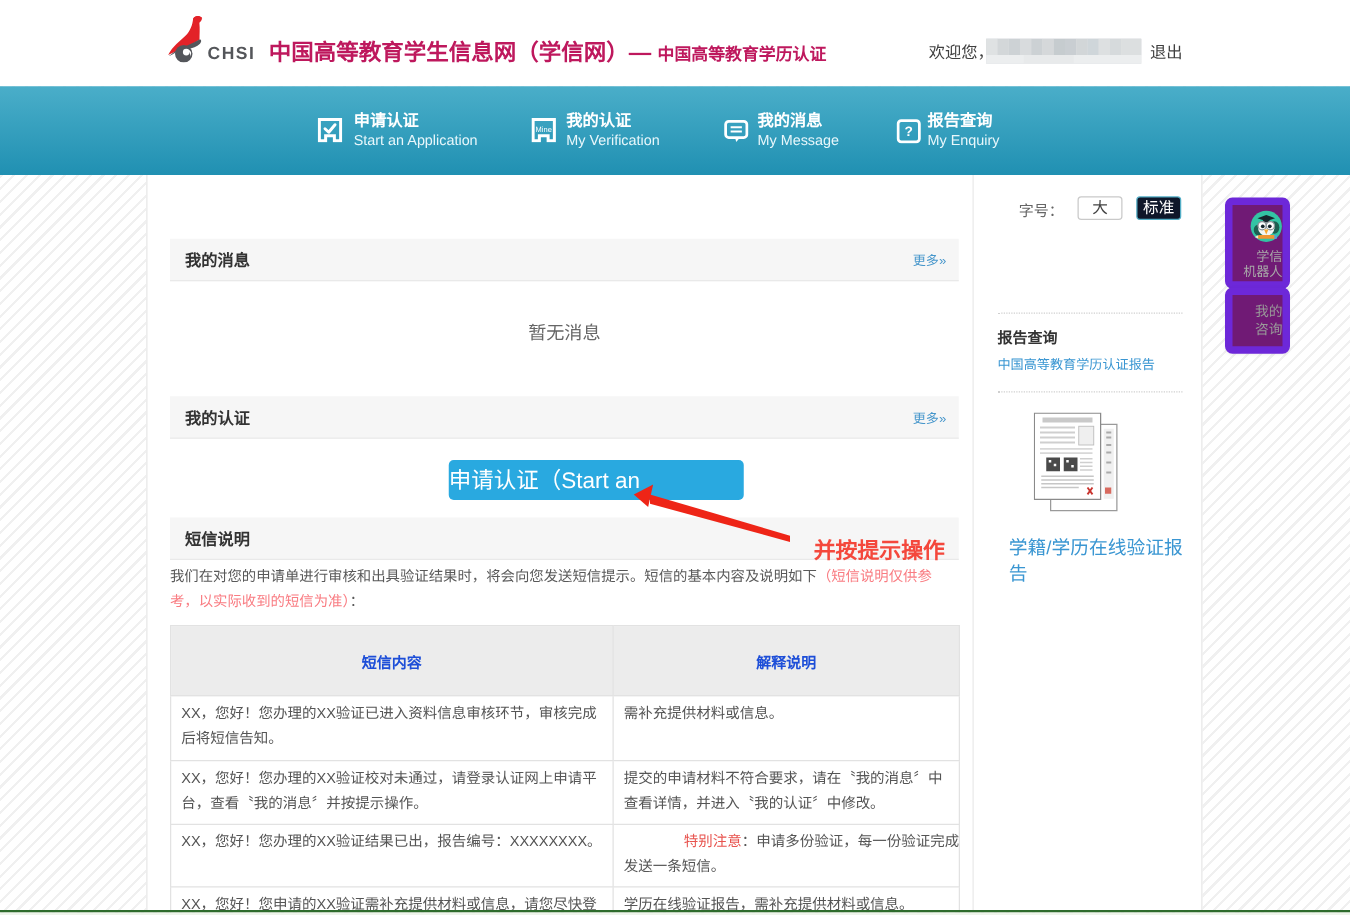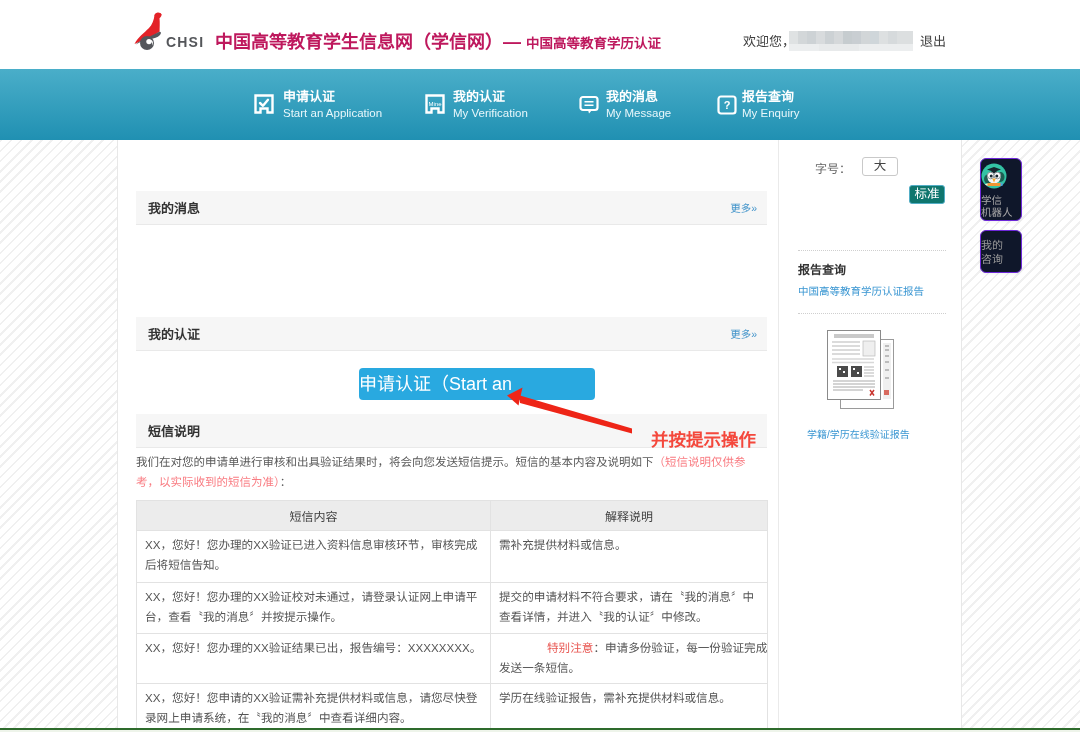--- a/index.html
+++ b/index.html
@@ -28,47 +28,47 @@
 
 #nav{left:0;top:69px;width:1080px;height:71px;background:linear-gradient(#4aaec9,#2090b2);}
 #nav .zh{font-size:13px;font-weight:bold;color:#fff;line-height:15px;}
 #nav .en{font-size:11.5px;color:#e8f7fb;line-height:15px;margin-top:2px;}
 #homebox{left:135px;top:11px;width:76px;height:42px;background:#0b7493;border:1px solid #0c6d8a;border-radius:5px;}
 
 #content{left:117px;top:140px;width:843px;height:588px;background:#ffffff;border-left:1px solid #e8e8e8;border-right:1px solid #e8e8e8;}
 
 #fontrow{left:697px;top:19px;font-size:12px;color:#666;}
 .fbtn{position:absolute;width:34px;height:17px;line-height:17px;text-align:center;border:1px solid #c9c9c9;border-radius:3px;background:#fff;color:#444;font-size:12.5px;}
-.fbtn.on{background:#0f766e;border-color:#53aec6;color:#fff;margin-top:28px;}
+.fbtn.on{background:#0f172a;border-color:#53aec6;color:#fff;}
 .secbar{left:18px;width:631px;height:33px;background:#f6f6f6;border-bottom:1px solid #e9e9e9;}
 .secbar .t{position:absolute;left:12px;top:7px;font-size:13px;font-weight:bold;color:#333;}
 .secbar .more{position:absolute;right:10px;top:9px;font-size:10.5px;color:#4696cb;}
 #bar1{top:51px;}
 #bar2{top:177px;}
 #bar3{top:274px;}
 #nomsg{left:18px;top:114px;width:631px;text-align:center;font-size:14.5px;color:#666;}
 #appbtn{left:241px;top:228px;width:236px;height:32px;background:#29a9e0;border-radius:4px;color:#fff;font-size:18px;text-align:left;line-height:32px;}
 #clicktip{left:533px;top:286px;z-index:5;font-size:17.5px;font-weight:bold;color:#f4483c;}
 #para{left:18px;top:313px;width:660px;font-size:11.5px;line-height:19.5px;color:#595959;}
 #para .red{color:#f97c82;}
 
 #smstable{left:18px;top:360px;border-collapse:collapse;table-layout:fixed;width:631px;font-size:11.6px;color:#555;}
 #smstable th,#smstable td{border:1px solid #e2e2e2;}
-#smstable th{background:#ececec;height:21px;font-size:12px;color:#404040;font-weight:normal;padding:4px;}
+#smstable th{background:#ececec;height:21px;font-size:12px;color:#1d4ed8;font-weight:bold;padding:17px;}
 #smstable td{padding:4px 8px 5px 8px;line-height:20px;vertical-align:top;white-space:nowrap;overflow:hidden;}
 #smstable .redb{color:#e8544f;margin-left:48px;}
 
 #sidebar{left:660px;top:0px;width:179px;height:588px;border-left:1px solid #eaeaea;}
 .dotsep{position:absolute;left:19px;width:148px;border-top:1px dotted #cfcfcf;}
 #sb-title{position:absolute;left:19px;top:120px;font-size:12px;font-weight:bold;color:#333;}
 #sb-link1{position:absolute;left:19px;top:143px;font-size:10.5px;color:#3a96d2;}
-#sb-link2{position:absolute;left:28px;top:286px;font-size:10px;color:#3a96d2;}
+#sb-link2{position:absolute;left:28px;top:286px;font-size:15px;color:#3a96d2;}
 #reportimg{position:absolute;left:51px;top:190px;}
 
-.fpanel{width:40px;background:#0f172a;border:1px solid #6d28d9;border-radius:6px;box-shadow:0 1px 3px rgba(0,0,0,.06);text-align:left;}
+.fpanel{width:40px;background:#701a75;border:6px solid #6d28d9;border-radius:6px;box-shadow:0 1px 3px rgba(0,0,0,.06);text-align:right;}
 #fp1{left:980px;top:158px;height:61px;}
 #fp1 .lab{font-size:10.5px;color:#a8a8a8;line-height:11.5px;margin-top:2px;}
 #fp2{left:980px;top:230px;height:41px;}
 #fp2 .lab{font-size:11px;color:#999;line-height:14px;padding-top:7px;}
 
 #footline{left:0;top:728px;width:1080px;height:2px;background:#2e6b2c;}
 #footbg{left:0;top:730px;width:1080px;height:2px;background:#eef4ea;}
 </style>
 </head>
 <body>
@@ -146,20 +146,21 @@
 </div>
 
 <div class="abs" id="content">
   <div class="abs" id="fontrow">字号：</div>
     <span class="abs fbtn" style="left:744px;top:17px">大</span>
     <span class="abs fbtn on" style="left:791px;top:17px">标准</span>
   <div class="abs secbar" id="bar1">
       <span class="t">我的消息</span>
       <span class="more">更多»</span>
     </div>
+  <div class="abs" id="nomsg">暂无消息</div>
   <div class="abs secbar" id="bar2">
       <span class="t">我的认证</span>
       <span class="more">更多»</span>
     </div>
   <div class="abs" id="appbtn">申请认证（Start an Application）</div>
   <svg class="abs" style="left:383px;top:243px;z-index:5" width="140" height="55" viewBox="0 0 140 55">
     <polygon points="19,12.5 131,45.5 131,50.5 19,20" fill="#ee2517"></polygon>
     <polygon points="6,12.5 21.5,4.5 17.5,22.5" fill="#ee2517"></polygon>
   </svg>
   <div class="abs" id="clicktip">并按提示操作</div>

